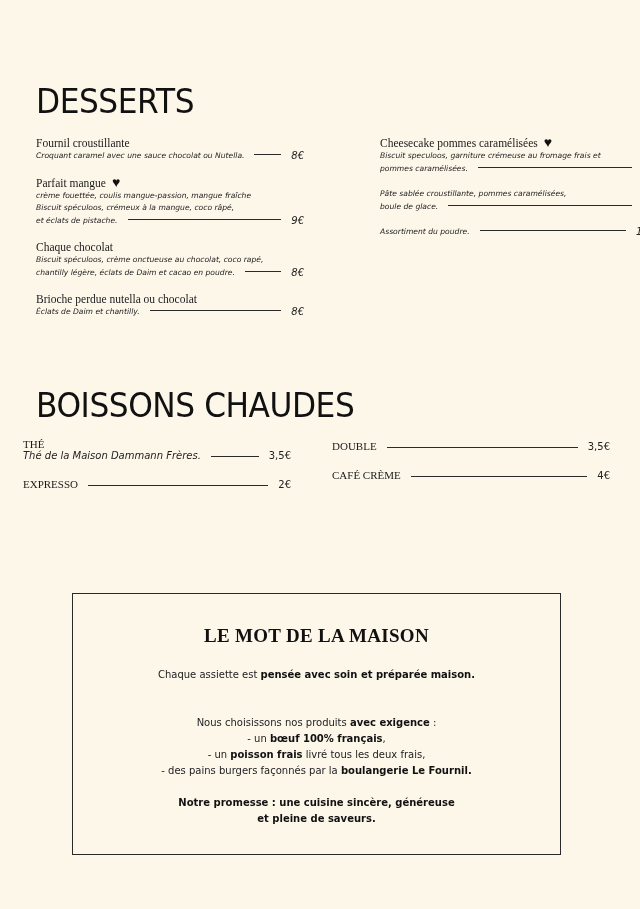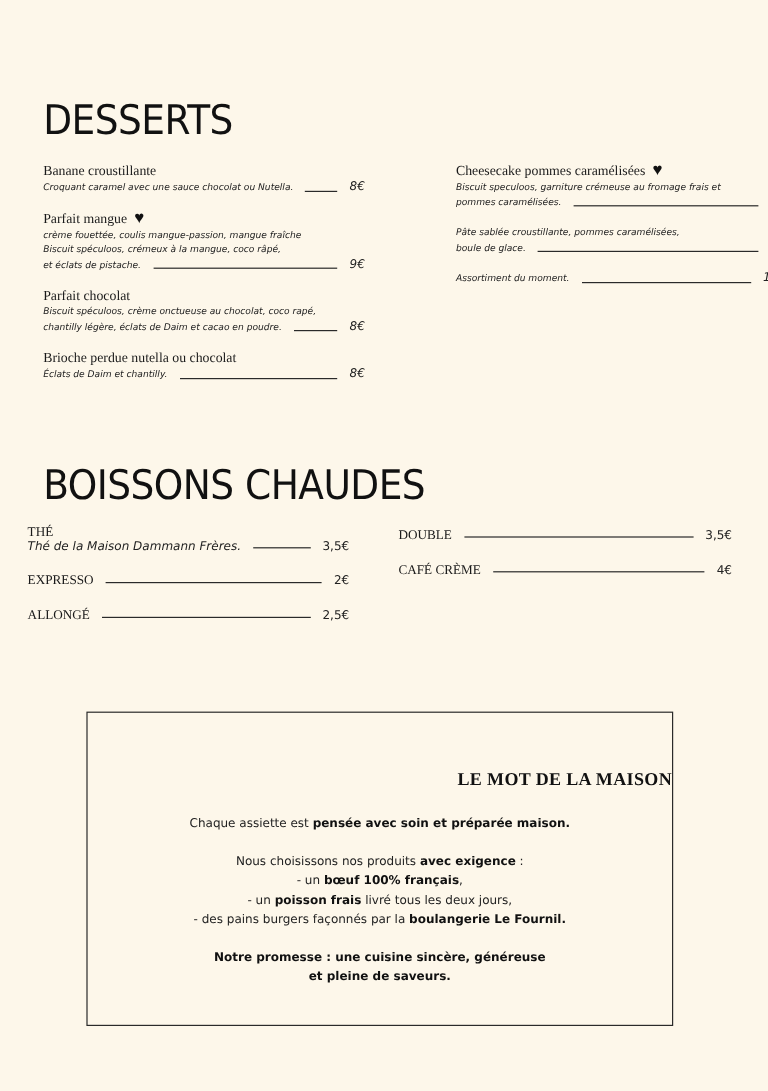--- a/index.html
+++ b/index.html
@@ -50,21 +50,21 @@
     .item-desc {
       font-family: "DejaVu Sans", sans-serif;
       font-style: italic;
       font-size: 7.6px;
       line-height: 12.5px;
       color: #222;
     }
     .desc-line { display: block; white-space: nowrap; }
     .desc-last {
       display: flex;
-      align-items: flex-end;
+      align-items: center;
       white-space: nowrap;
     }
     .leader {
       flex: 1;
       border-bottom: 1px solid #2a2a2a;
       margin: 0 10px 3px 10px;
       min-width: 14px;
     }
     .price {
       font-family: "DejaVu Sans", sans-serif;
@@ -97,50 +97,49 @@
     #mot-box {
       position: absolute;
       left: 72px;
       top: 593px;
       width: 489px;
       height: 262px;
       border: 1.5px solid #2a2a2a;
       text-align: center;
     }
     #mot-title {
-      margin-top: 48px;
+      margin-top: 31px;
       font-family: "Liberation Serif", serif;
       font-weight: bold;
-      font-size: 15px;
+      font-size: 19px;
       letter-spacing: 0.3px;
       color: #111;
-      text-align: right;
     }
     .mot-p {
       font-family: "DejaVu Sans", sans-serif;
       font-size: 10px;
       line-height: 16px;
       color: #222;
     }
     .mot-p b { color: #111; text-align: center; }
     #mot-p1 { margin-top: 20px; }
-    #mot-p2 { margin-top: 16px; }
+    #mot-p2 { margin-top: 32px; }
     #mot-p3 { margin-top: 16px; font-weight: bold; color: #111; }
   </style>
 </head>
 <body>
 
 <div class="page">
 
   <h1 id="desserts-title" class="section-title">DESSERTS</h1>
 
   <div id="desserts-left" class="col">
       <div class="item">
         <div class="item-name">
-          <span>Banane croustillante</span>
+          <span>Fournil croustillante</span>
         </div>
         <div class="item-desc">
           <div class="desc-last">
             <span>Croquant caramel avec une sauce chocolat ou Nutella.</span>
             <span class="leader"></span>
             <span class="price">8€</span>
           </div>
         </div>
       </div>
       <div class="item">
@@ -153,21 +152,21 @@
           <span class="desc-line">Biscuit spéculoos, crémeux à la mangue, coco râpé,</span>
           <div class="desc-last">
             <span>et éclats de pistache.</span>
             <span class="leader"></span>
             <span class="price">9€</span>
           </div>
         </div>
       </div>
       <div class="item">
         <div class="item-name">
-          <span>Parfait chocolat</span>
+          <span>Chaque chocolat</span>
         </div>
         <div class="item-desc">
           <span class="desc-line">Biscuit spéculoos, crème onctueuse au chocolat, coco rapé,</span>
           <div class="desc-last">
             <span>chantilly légère, éclats de Daim et cacao en poudre.</span>
             <span class="leader"></span>
             <span class="price">8€</span>
           </div>
         </div>
       </div>
@@ -205,21 +204,21 @@
           <div class="desc-last">
             <span>boule de glace.</span>
             <span class="leader"></span>
             <span class="price">8€</span>
           </div>
         </div>
       </div>
       <div class="item">
         <div class="item-desc">
           <div class="desc-last">
-            <span>Assortiment du moment.</span>
+            <span>Assortiment du poudre.</span>
             <span class="leader"></span>
             <span class="price">10€</span>
           </div>
         </div>
       </div>
     </div>
 
   <h1 id="boissons-title" class="section-title">BOISSONS CHAUDES</h1>
 
   <div id="boissons-left" class="col">
@@ -229,27 +228,20 @@
           <span class="drink-sub">Thé de la Maison Dammann Frères.</span>
           <span class="leader"></span>
           <span class="price">3,5€</span>
         </div>
       </div>
       <div class="drink">
         <div class="drink-row">
           <span class="drink-name">EXPRESSO</span>
           <span class="leader"></span>
           <span class="price">2€</span>
-        </div>
-      </div>
-      <div class="drink">
-        <div class="drink-row">
-          <span class="drink-name">ALLONGÉ</span>
-          <span class="leader"></span>
-          <span class="price">2,5€</span>
         </div>
       </div>
     </div>
   <div id="boissons-right" class="col">
       <div class="drink">
         <div class="drink-row">
           <span class="drink-name">DOUBLE</span>
           <span class="leader"></span>
           <span class="price">3,5€</span>
         </div>
@@ -264,21 +256,21 @@
     </div>
 
   <div id="mot-box">
     <div id="mot-title">LE MOT DE LA MAISON</div>
     <p id="mot-p1" class="mot-p">
       <span>Chaque assiette est </span><b>pensée avec soin et préparée maison.</b>
     </p>
     <p id="mot-p2" class="mot-p">
       <span>Nous choisissons nos produits </span><b>avec exigence</b><span> :</span><br>
       <span>- un </span><b>bœuf 100% français</b><span>,</span><br>
-      <span>- un </span><b>poisson frais</b><span> livré tous les deux jours,</span><br>
+      <span>- un </span><b>poisson frais</b><span> livré tous les deux frais,</span><br>
       <span>- des pains burgers façonnés par la </span><b>boulangerie Le Fournil.</b>
     </p>
     <p id="mot-p3" class="mot-p">
       <span>Notre promesse : une cuisine sincère, généreuse</span><br>
       <span>et pleine de saveurs.</span>
     </p>
   </div>
 
 </div>
 

